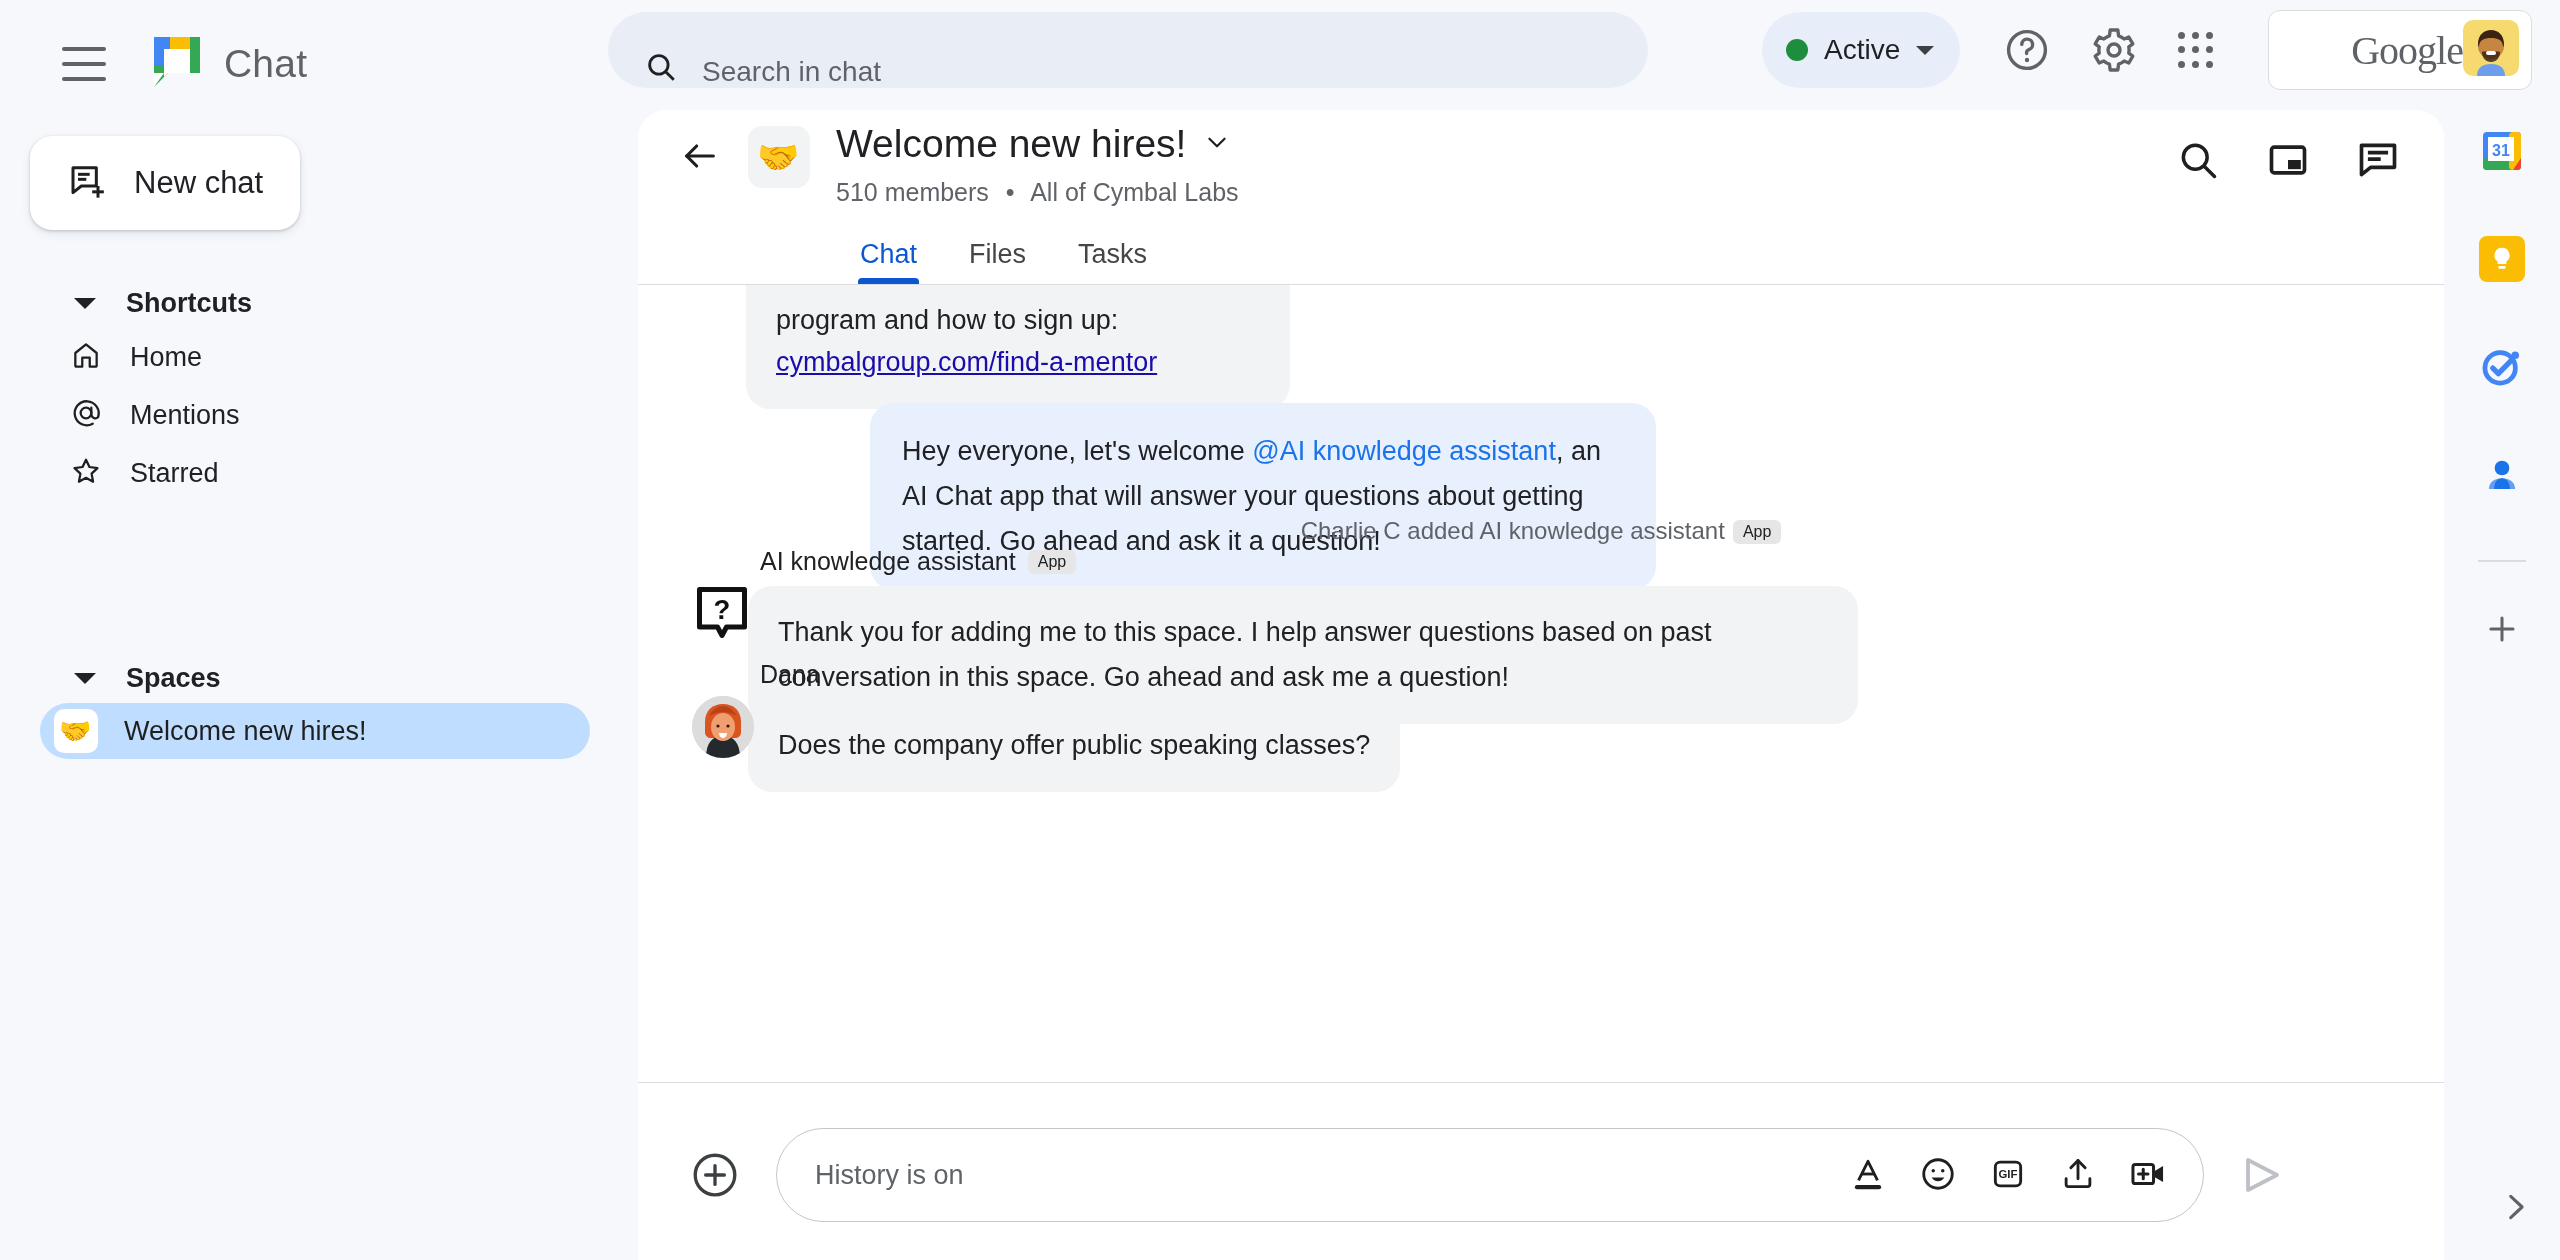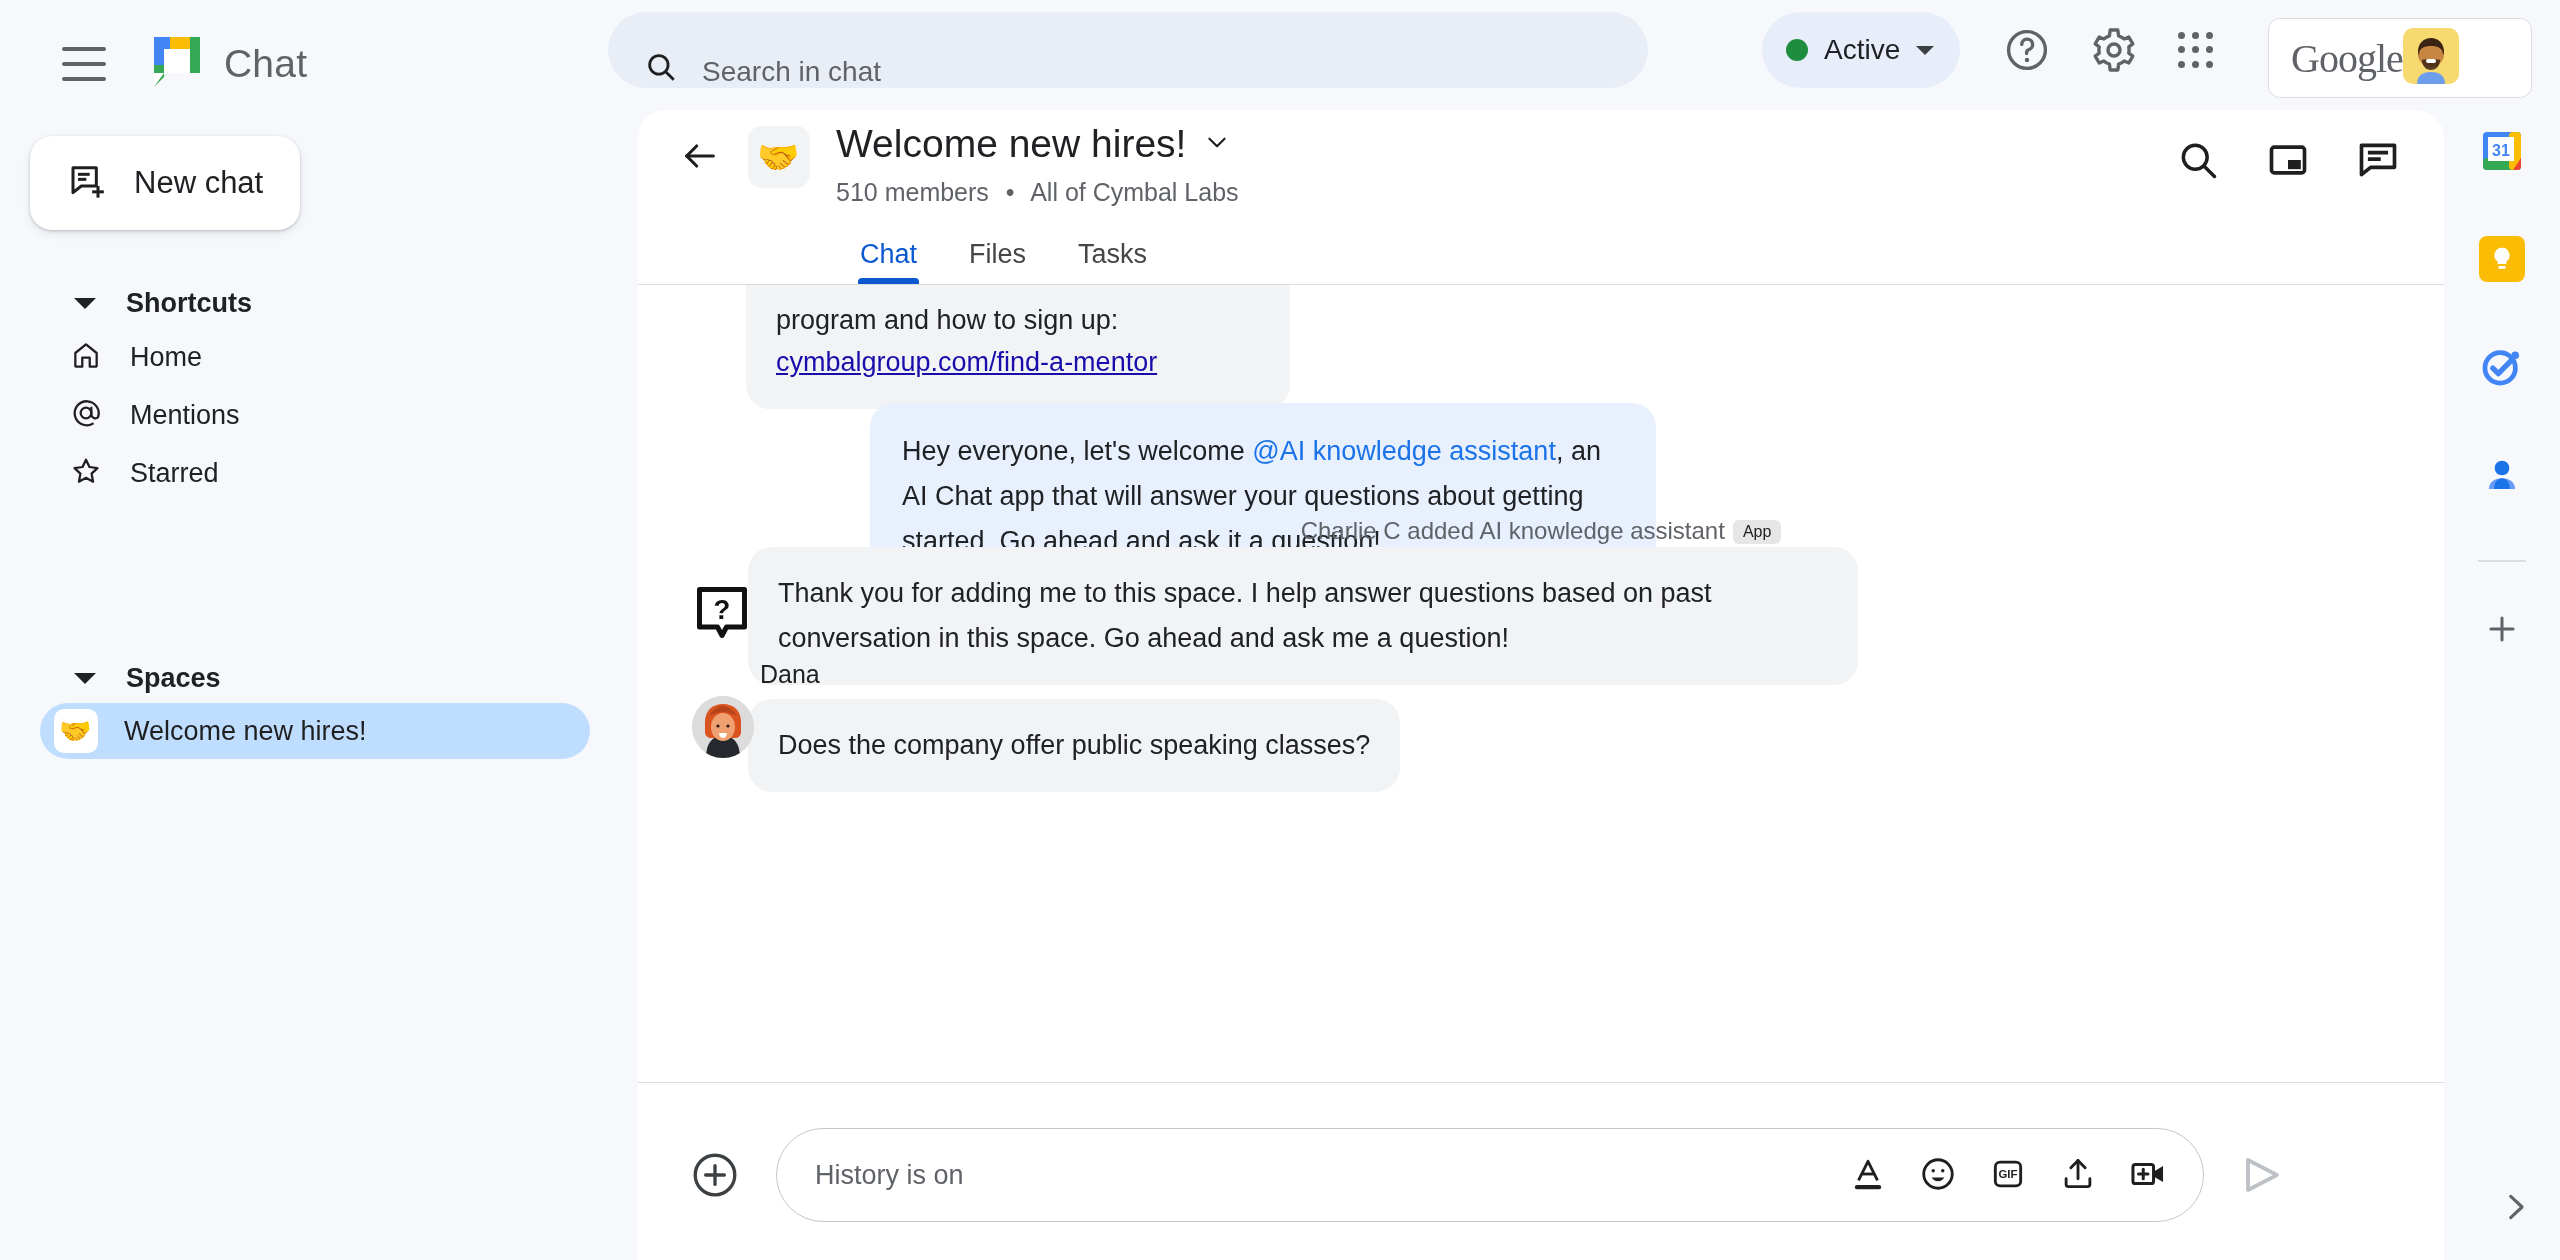--- a/index.html
+++ b/index.html
@@ -54,24 +54,24 @@
   .status-label { font-size: 28px; color: #202124; }
   .chev-sm { width: 0; height: 0; border-left: 9px solid transparent; border-right: 9px solid transparent; border-top: 9px solid #3c4043; }
 
   .topicon { position: absolute; top: 26px; width: 48px; height: 48px; cursor: pointer; }
   .ti-help { left: 2003px; }
   .ti-gear { left: 2090px; }
   .ti-apps { left: 2178px; display: flex; flex-wrap: wrap; width: 36px; height: 36px; gap: 7px; top: 32px; }
   .ti-apps i { width: 7px; height: 7px; border-radius: 50%; background: #5f6368; display: block; }
 
   .account-chip {
-    position: absolute; left: 2268px; top: 18px;
+    position: absolute; left: 2268px; top: 10px;
     width: 264px; height: 80px;
     border: 1px solid #dadce0; border-radius: 12px; background: #fff;
-    display: flex; align-items: center; justify-content: flex-start;
+    display: flex; align-items: center; justify-content: flex-end;
     padding: 0 12px 0 22px; cursor: pointer;
   }
   .google-word { font-family: "Liberation Serif", serif; font-size: 40px; color: #5f6368; letter-spacing: -1px; }
 
   
   .sidebar { position: absolute; left: 0; top: 128px; width: 638px; height: 1132px; }
   .newchat {
     position: absolute; left: 30px; top: 8px;
     width: 270px; height: 94px;
     background: #fff; border-radius: 22px;
@@ -430,20 +430,24 @@
 
       <div class="msg-welcome bubble-blue">
         <div class="txt"><span>Hey everyone, let's welcome </span><span class="mention">@AI knowledge assistant</span><span>, an AI Chat app that will answer your questions about getting started.  Go ahead and ask it a question!</span></div>
       </div>
 
       <div class="system-line">
         <span>Charlie C added AI knowledge assistant</span><span class="app-badge">App</span>
       </div>
 
       <div class="msg-group g-ai">
+        <div class="sender">
+          <span>AI knowledge assistant</span>
+          <span class="app-badge">App</span>
+        </div>
         <div class="avatar-wrap">
           <svg width="60" height="60" viewBox="0 0 24 24">
             <path d="M3 2.6h18v15h-7.2L12 21l-1.8-3.4H3z" fill="none" stroke="#111" stroke-width="2" stroke-linejoin="round"></path>
             <text x="12" y="14.2" font-size="11" font-family="Liberation Sans, sans-serif" font-weight="bold" fill="#111" text-anchor="middle">?</text>
           </svg>
         </div>
         <div class="msg-body bubble-gray">
           <div class="txt">Thank you for adding me to this space. I help answer questions based on past conversation in this space. Go ahead and ask me a question!</div>
         </div>
       </div>

